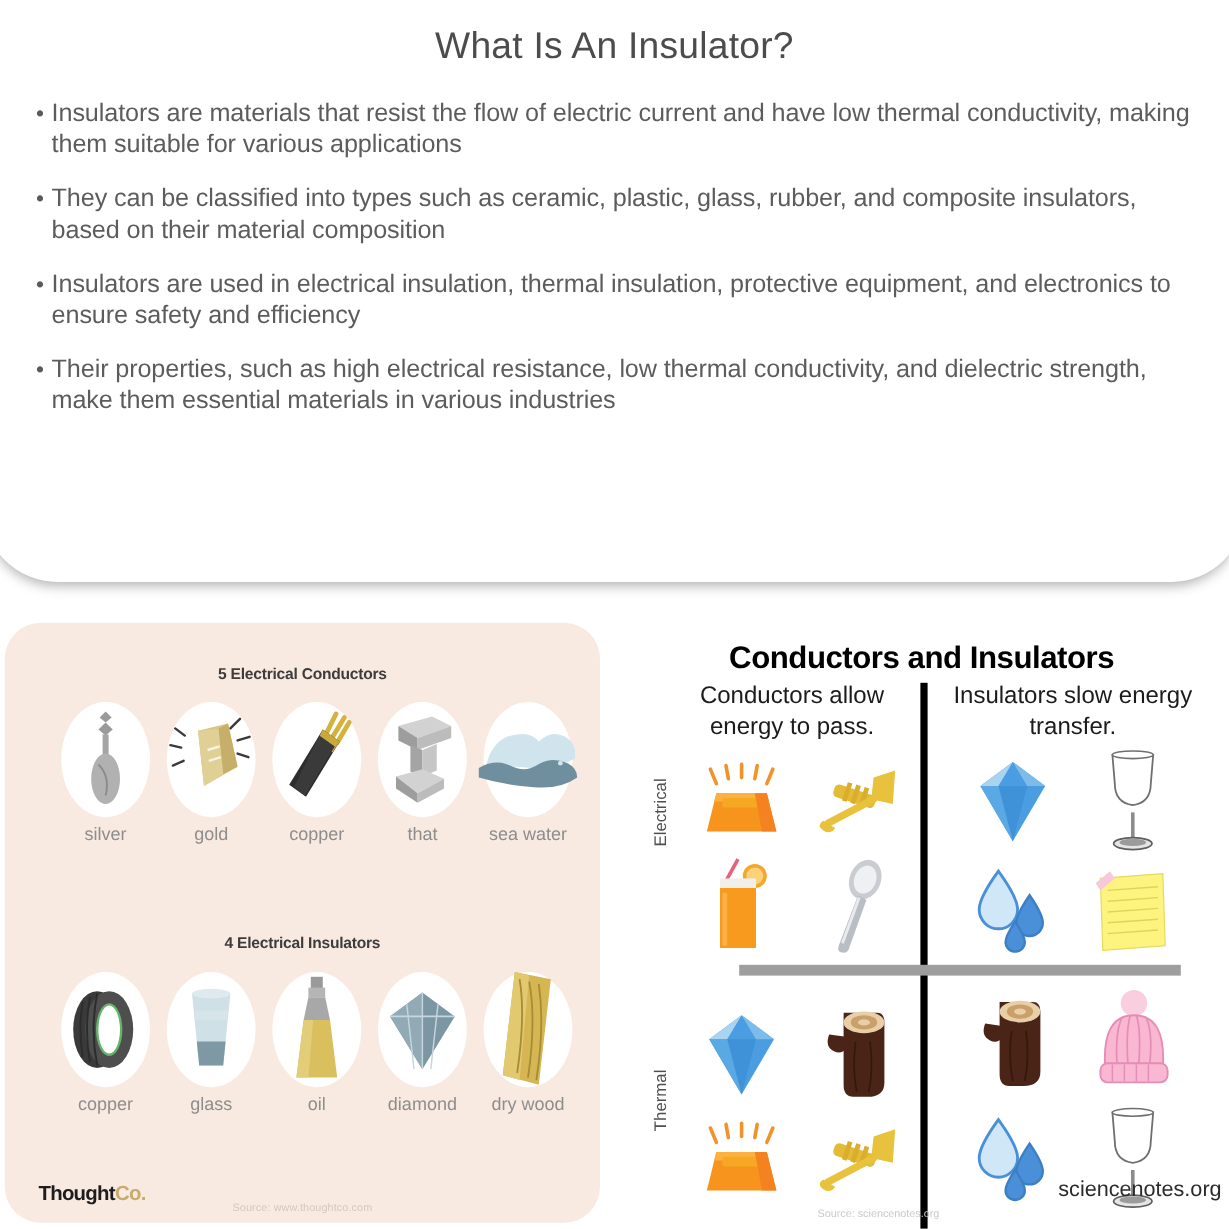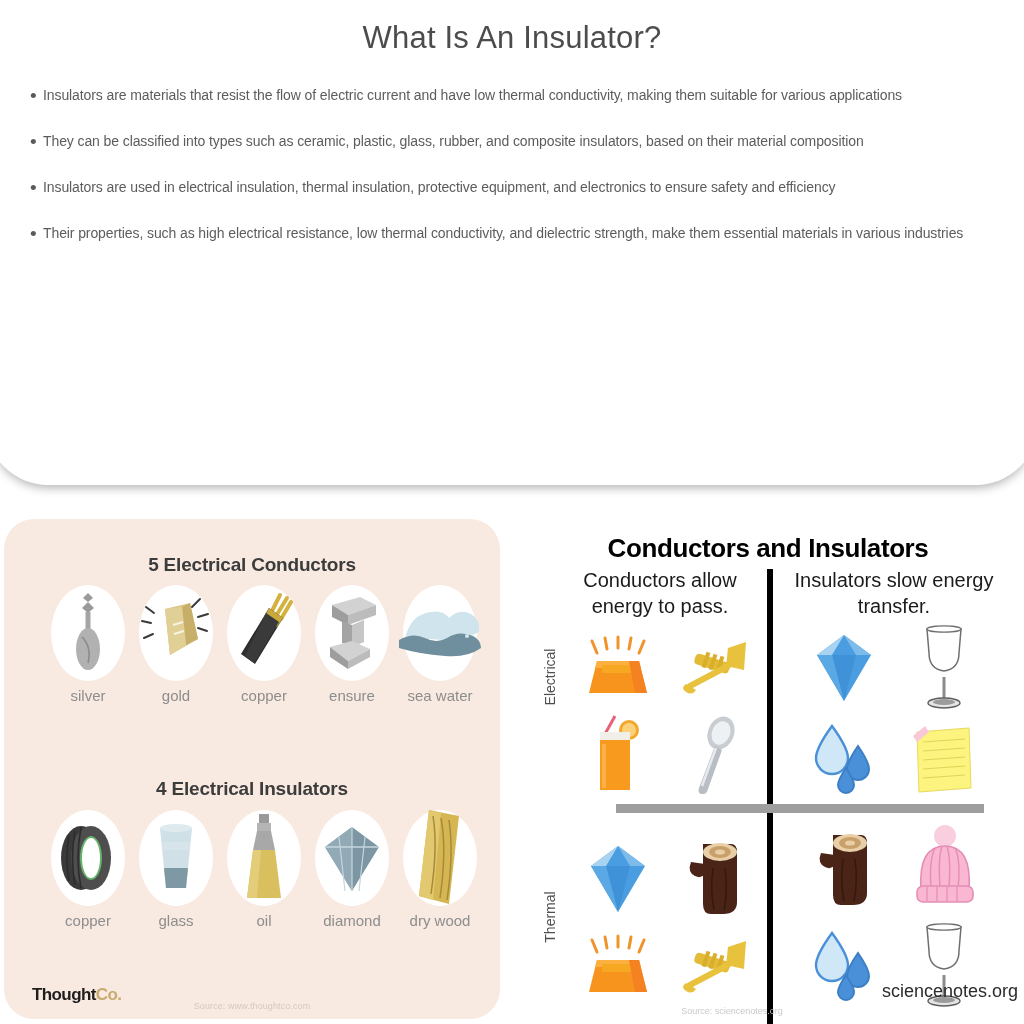--- a/index.html
+++ b/index.html
@@ -40,41 +40,41 @@
   }
   .bullet .dot {
     flex: 0 0 auto;
     width: 13px;
     font-size: 19px;
     line-height: 27px;
     color:#5a5a5a;
     text-align:left;
   }
   .bullet .btext {
-    font-size: 14px;
+    font-size: 21px;
     line-height: 26px;
     color: #5c5c5c;
     font-weight: 400;
     letter-spacing: -0.1px;
   }
 
   
   .peach-panel {
     position:absolute;
     left: 4px; top: 519px;
     width: 496px; height: 500px;
     background: #f9eae1;
     border-radius: 30px;
     z-index: 1;
     overflow:hidden;
   }
   .peach-heading {
     position:absolute; left:0; width:100%;
     text-align:center;
-    font-size: 19px;
+    font-size: 13px;
     font-weight: 700;
     color: #3c3c3c;
     letter-spacing: -0.2px;
   }
   .h-conductors { top: 35px; }
   .h-insulators { top: 259px; }
 
   .icon-row {
     position:absolute; left: 18px; width: 462px;
     display:flex; justify-content: flex-end;
@@ -270,21 +270,21 @@
             <path d="M10 14 L38 6 L54 14 L26 24 Z" fill="#d2d2d2"></path>
             <path d="M10 14 L26 24 L26 34 L10 26 Z" fill="#9d9d9d"></path>
             <path d="M26 24 L54 14 L54 24 L26 34 Z" fill="#bcbcbc"></path>
             <path d="M20 30 L30 34 L30 56 L20 52 Z" fill="#a4a4a4"></path>
             <path d="M30 34 L42 29 L42 51 L30 56 Z" fill="#c6c6c6"></path>
             <path d="M8 56 L30 50 L48 58 L26 70 Z" fill="#d2d2d2"></path>
             <path d="M8 56 L26 70 L26 78 L8 66 Z" fill="#9d9d9d"></path>
             <path d="M26 70 L48 58 L48 66 L26 78 Z" fill="#bcbcbc"></path>
           </svg>
         </div>
-        <div class="icon-label">ensure</div>
+        <div class="icon-label">that</div>
       </div>
 
       <div class="icon-cell">
         <div class="icon-disc">
           <svg width="86" height="70" viewBox="0 0 86 70">
             <path d="M8 40 q6 -24 26 -26 q12 -2 18 6 q10 -10 22 -4 q10 6 8 18 q-18 10 -36 8 q-20 -2 -38 -2z" fill="#cfe4ec"></path>
             <path d="M2 42 q14 -8 26 -2 q12 6 22 0 q12 -8 26 -2 q8 4 8 12 q-14 10 -36 8 q-26 -2 -46 -8z" fill="#6f8f9e"></path>
             <circle cx="62" cy="32" r="2.6" fill="#cfe4ec"></circle>
             <circle cx="70" cy="38" r="2" fill="#cfe4ec"></circle>
           </svg>

